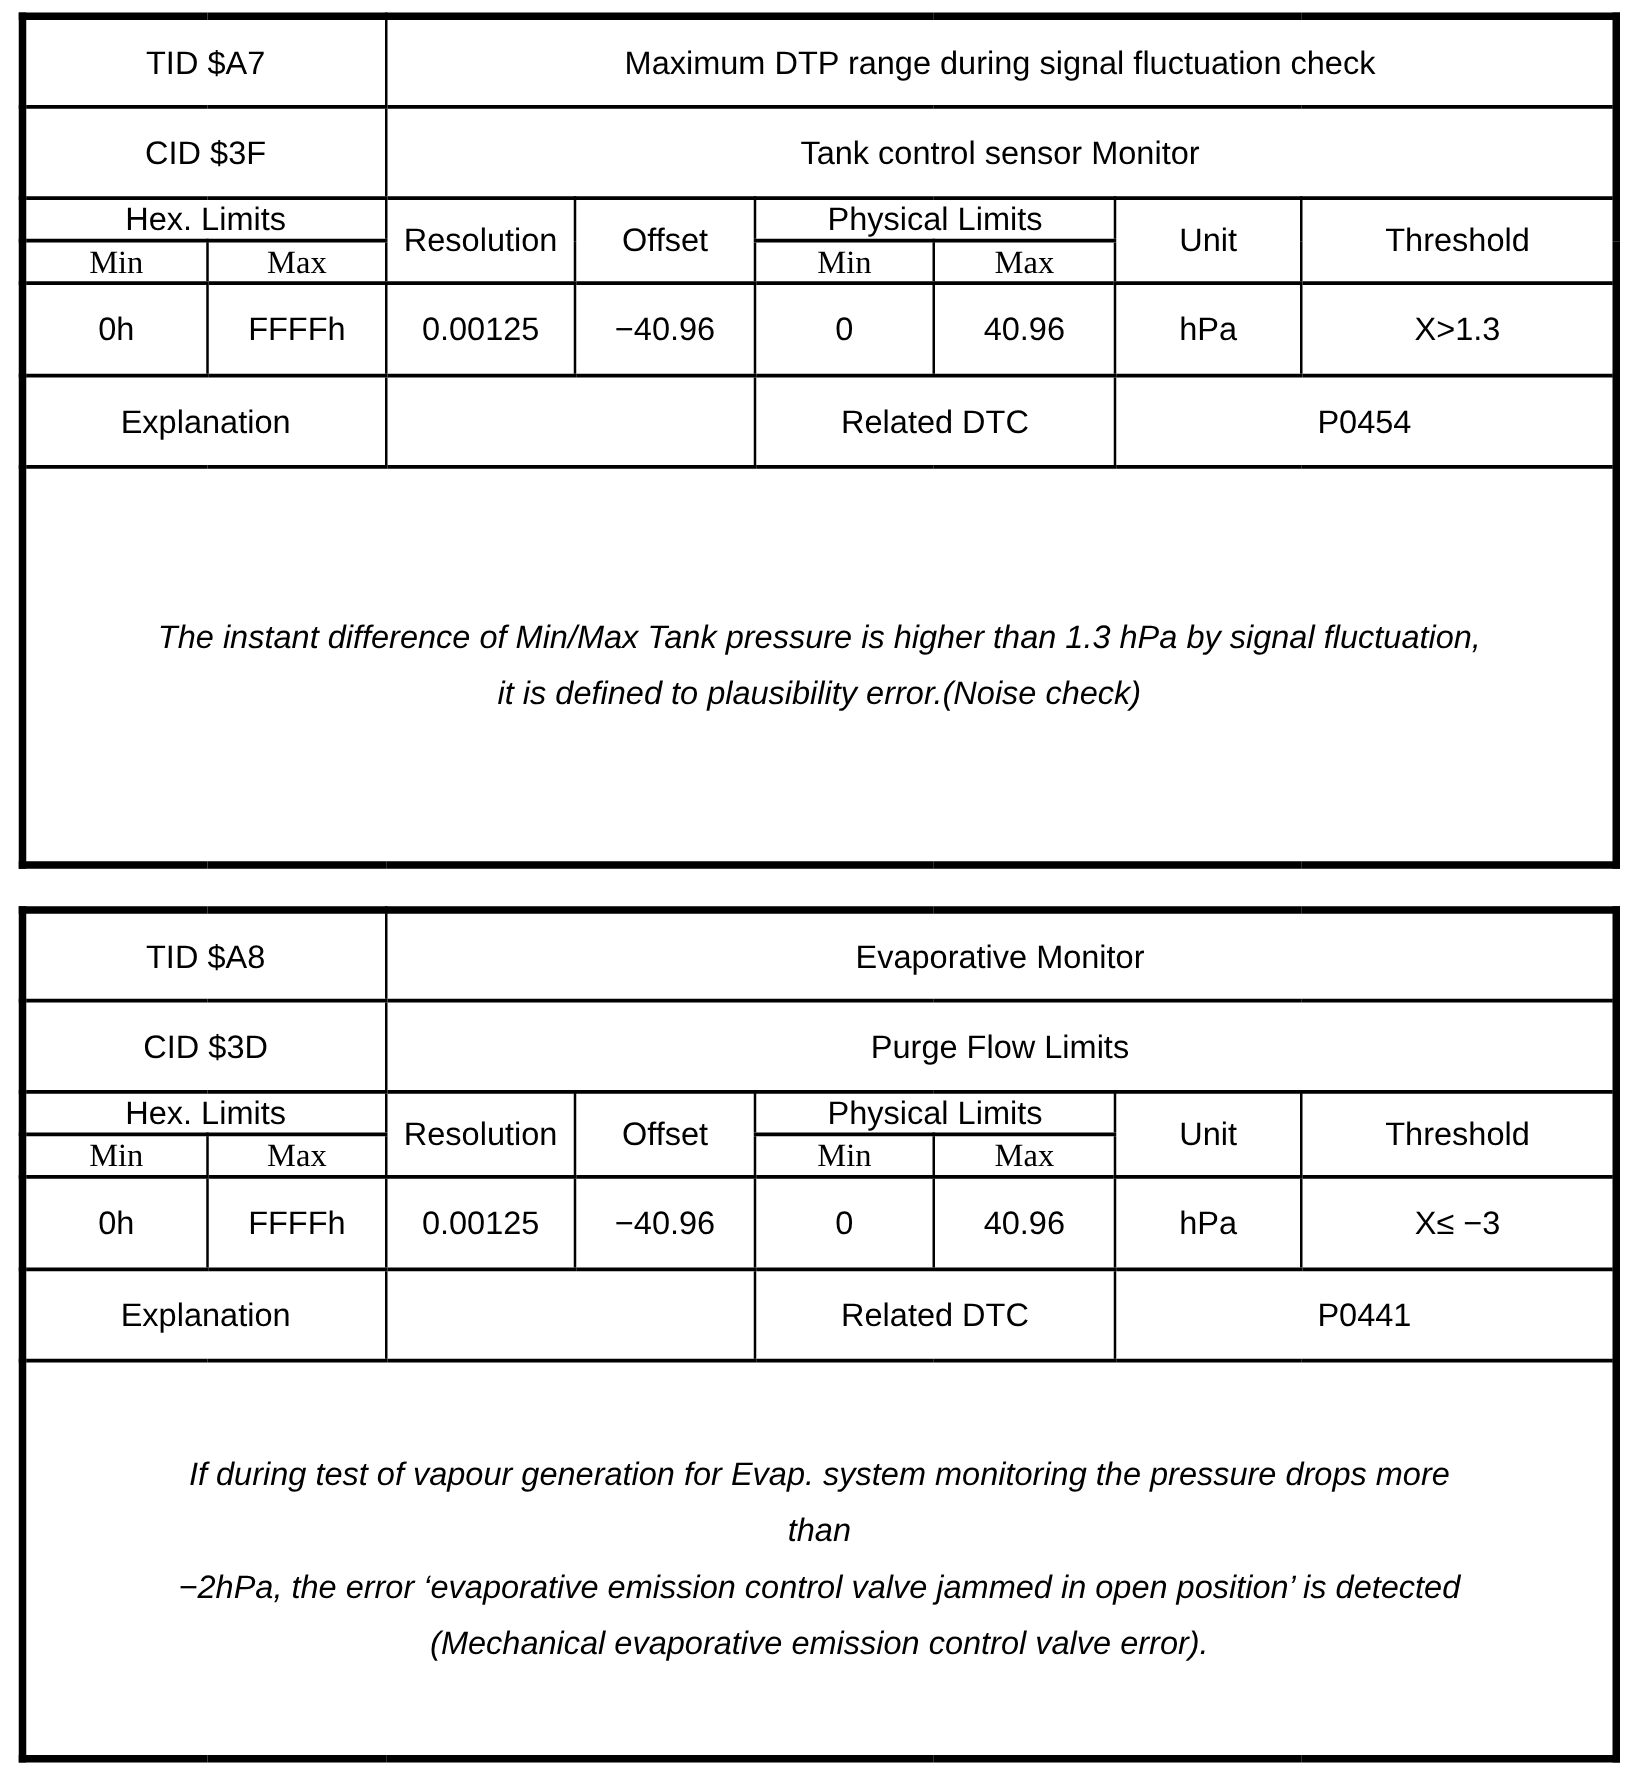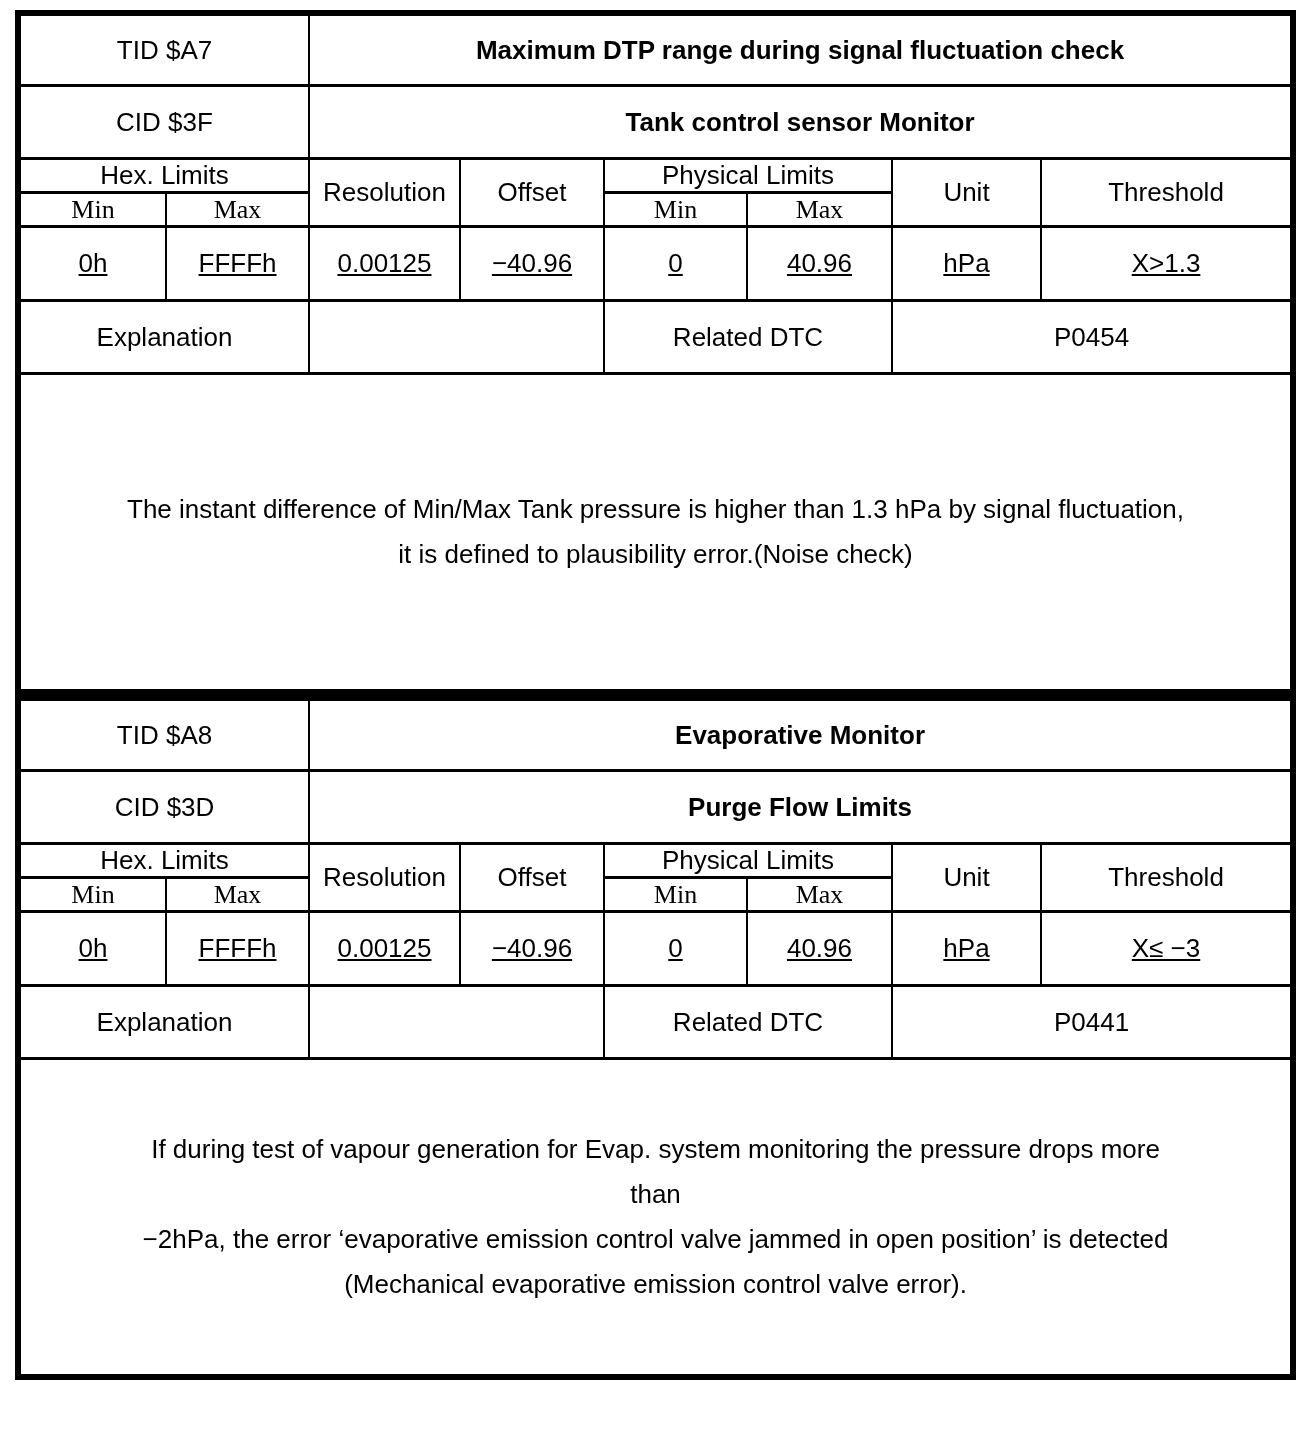--- a/index.html
+++ b/index.html
@@ -17,20 +17,21 @@
     padding: 10px 0 0 15px;
   }
   table.spec {
     border-collapse: collapse;
     table-layout: fixed;
     width: 1275px;
     border: 6px solid #000;
     background: #fff;
   }
   table.spec + table.spec {
+    margin-top: 30px;
     border-radius: 23px;
   }
   table.spec td {
     border: solid #000;
     border-width: 3px 2px;
     text-align: center;
     vertical-align: middle;
     font-size: 26px;
     padding: 0;
     overflow: hidden;
@@ -41,43 +42,43 @@
   col.c3 { width: 151px; }
   col.c4 { width: 144px; }
   col.c5 { width: 143px; }
   col.c6 { width: 145px; }
   col.c7 { width: 149px; }
   col.c8 { width: 252px; }
 
   td.left {
     text-align: left;
     padding-left: 9px;
-    font-weight: bold;
   }
   td.group-hdr {
     border-bottom-width: 2px;
   }
   td.sub-hdr {
     border-top-width: 2px;
   }
   tr.row-tid  td { height: 68px; }
   tr.row-cid  td { height: 70px; }
   tr.row-hdr1 td { height: 31px; }
   tr.row-hdr2 td { height: 31px; font-family: Liberation Serif, serif; }
-  tr.row-data td { height: 71px; text-decoration: underline; }
+  tr.row-data td { height: 71px; }
   tr.row-expl td { height: 70px; }
   tr.row-text td { height: 314px; }
 
   td.bigtext {
     text-align: left;
     vertical-align: middle;
     padding: 0 8px;
     font-size: 27px;
     line-height: 45px;
     white-space: pre-line;
+    font-style: italic;
   }
 </style>
 </head>
 <body>
 
 <div class="page">
 
   <table class="spec">
     <colgroup>
       <col class="c1">

